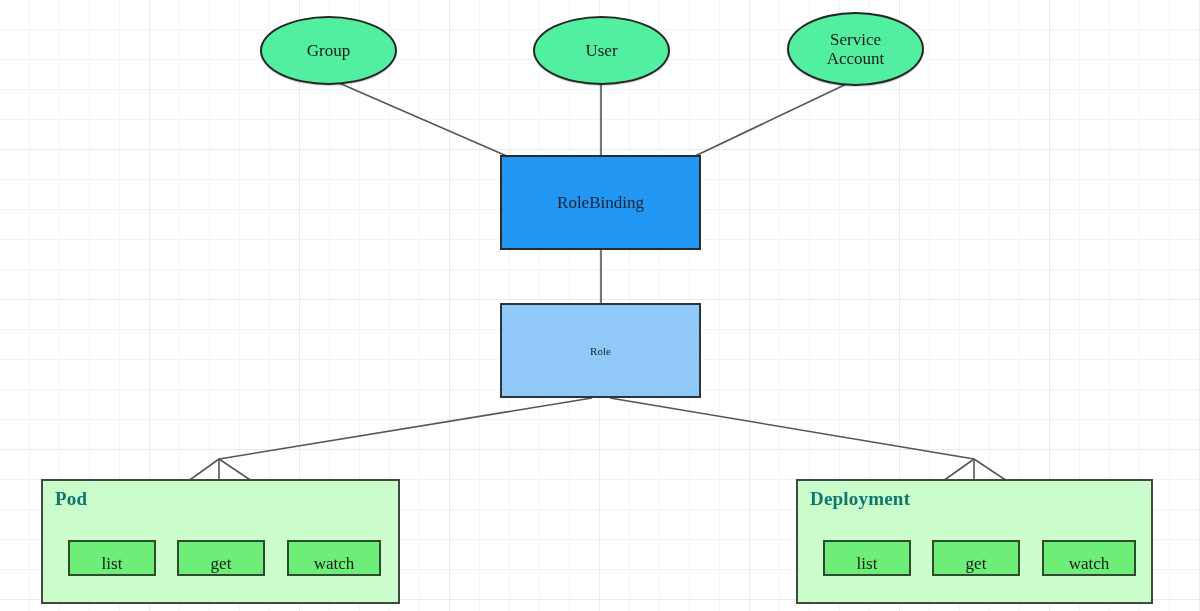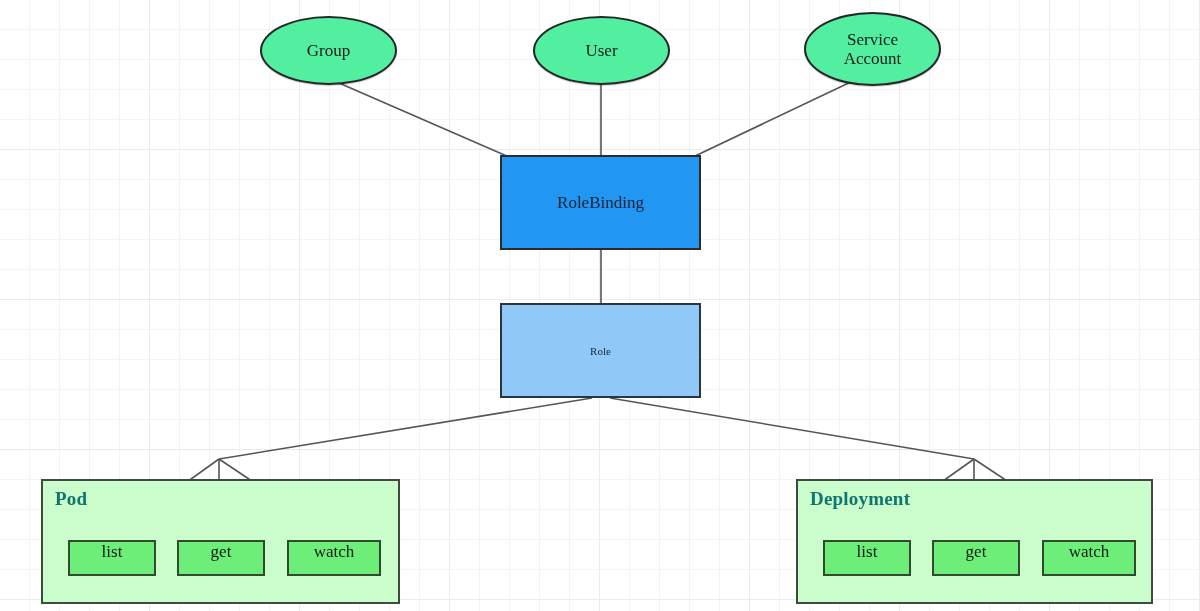--- a/index.html
+++ b/index.html
@@ -61,21 +61,21 @@
     background: #52efa0;
     border: 2.5px solid #262626;
     color: #1a1a1a;
     font-size: 17px;
     line-height: 1.12;
     box-shadow: 0 1px 1px rgba(0,0,0,0.20);
   }
 
   #node-group        { left: 260px; top: 16px;  width: 137px; height: 69px; }
   #node-user         { left: 533px; top: 16px;  width: 137px; height: 69px; }
-  #node-serviceaccount { left: 804px; top: 12px; width: 137px; height: 74px; }
+  #node-serviceaccount { left: 787px; top: 12px; width: 137px; height: 74px; }
 
   .ellipse .label-line { display: block; }
 
   
   #node-rolebinding {
     left: 500px; top: 155px; width: 201px; height: 95px;
     background: #2196f3;
     border: 2.5px solid #2b2b2b;
     color: #152535;
     font-size: 17px;
@@ -109,21 +109,21 @@
   }
 
   
   .verb-box {
     position: absolute;
     box-sizing: border-box;
     height: 36px;
     background: #6cee78;
     border: 2.5px solid #2f4a2f;
     display: flex;
-    align-items: flex-start;
+    align-items: flex-end;
     justify-content: center;
     font-size: 17px;
     color: #111c11;
   }
   .verb-row-y { top: 59px; }
   .verb-list  { left: 25px;  width: 88px; }
   .verb-get   { left: 134px; width: 88px; }
   .verb-watch { left: 244px; width: 94px; }
 </style>
 </head>

